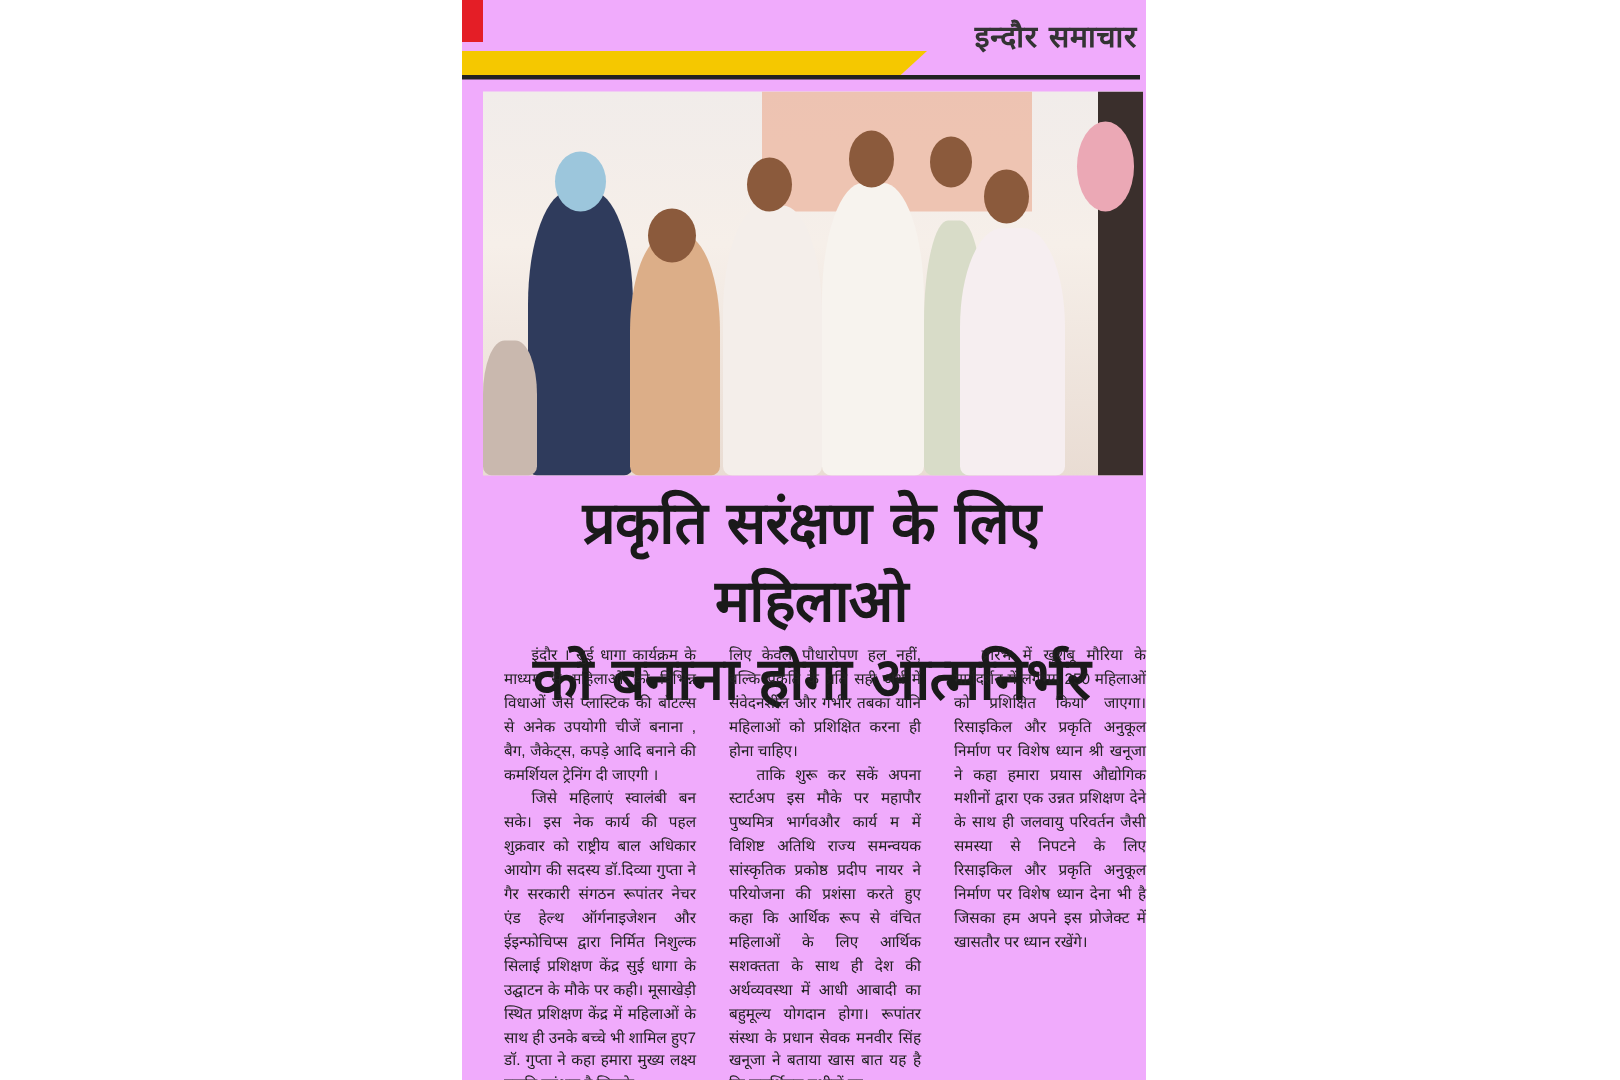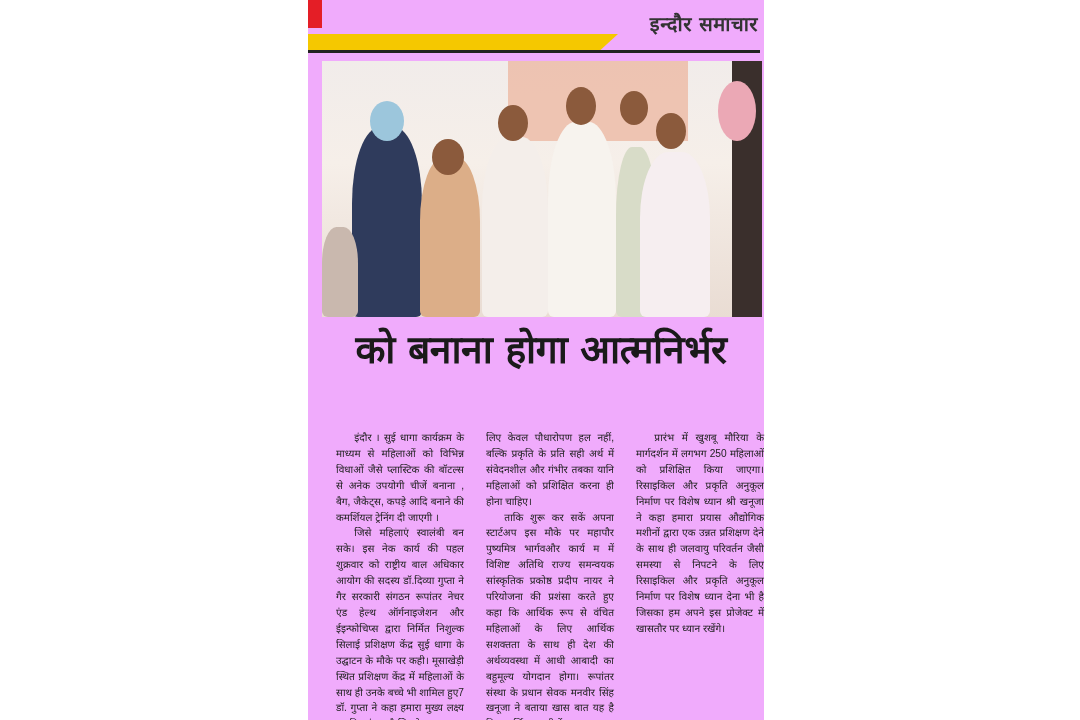--- a/index.html
+++ b/index.html
@@ -45,20 +45,21 @@
     <div class="person" style="left:226px;width:68px;height:195px;background:#f7f3ee;"></div>
     <div class="head" style="left:244px;top:26px;width:30px;height:38px;"></div>
     <div class="person" style="left:294px;width:40px;height:170px;background:#d8dcc8;"></div>
     <div class="head" style="left:298px;top:30px;width:28px;height:34px;"></div>
     <div class="person" style="left:318px;width:70px;height:165px;background:#f6eef0;"></div>
     <div class="head" style="left:334px;top:52px;width:30px;height:36px;"></div>
     <div class="person" style="left:0px;width:36px;height:90px;background:#c9b8ae;"></div>
   </div>
 
   <div class="headline">
+    <div>प्रकृति सरंक्षण के लिए महिलाओ</div>
     <div>को बनाना होगा आत्मनिर्भर</div>
   </div>
 
   <div class="columns">
     <div class="col">
       <p>इंदौर । सुई धागा कार्यक्रम के माध्यम से महिलाओं को विभिन्न विधाओं जैसे प्लास्टिक की बॉटल्स से अनेक उपयोगी चीजें बनाना , बैग, जैकेट्स, कपड़े आदि बनाने की कमर्शियल ट्रेनिंग दी जाएगी ।</p>
       <p>जिसे महिलाएं स्वालंबी बन सके। इस नेक कार्य की पहल शुक्रवार को राष्ट्रीय बाल अधिकार आयोग की सदस्य डॉ.दिव्या गुप्ता ने गैर सरकारी संगठन रूपांतर नेचर एंड हेल्थ ऑर्गनाइजेशन और ईइन्फोचिप्स द्वारा निर्मित निशुल्क सिलाई प्रशिक्षण केंद्र सुई धागा के उद्घाटन के मौके पर कही। मूसाखेड़ी स्थित प्रशिक्षण केंद्र में महिलाओं के साथ ही उनके बच्चे भी शामिल हुए7 डॉ. गुप्ता ने कहा हमारा मुख्य लक्ष्य प्रकृति सरंक्षण है जिसके</p>
     </div>
     <div class="col">
       <p class="noindent">लिए केवल पौधारोपण हल नहीं, बल्कि प्रकृति के प्रति सही अर्थ में संवेदनशील और गंभीर तबका यानि महिलाओं को प्रशिक्षित करना ही होना चाहिए।</p>

